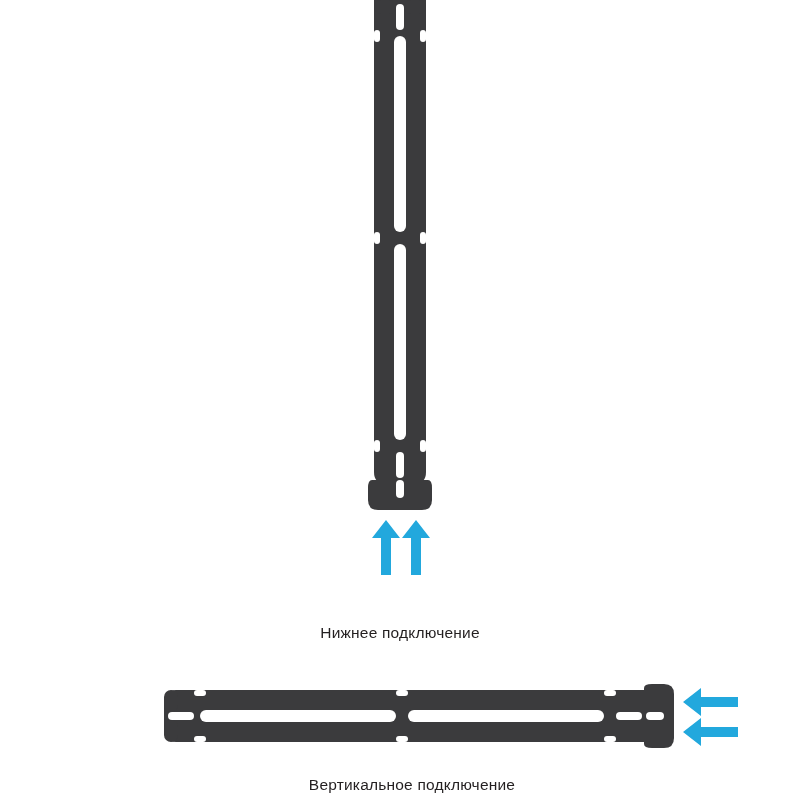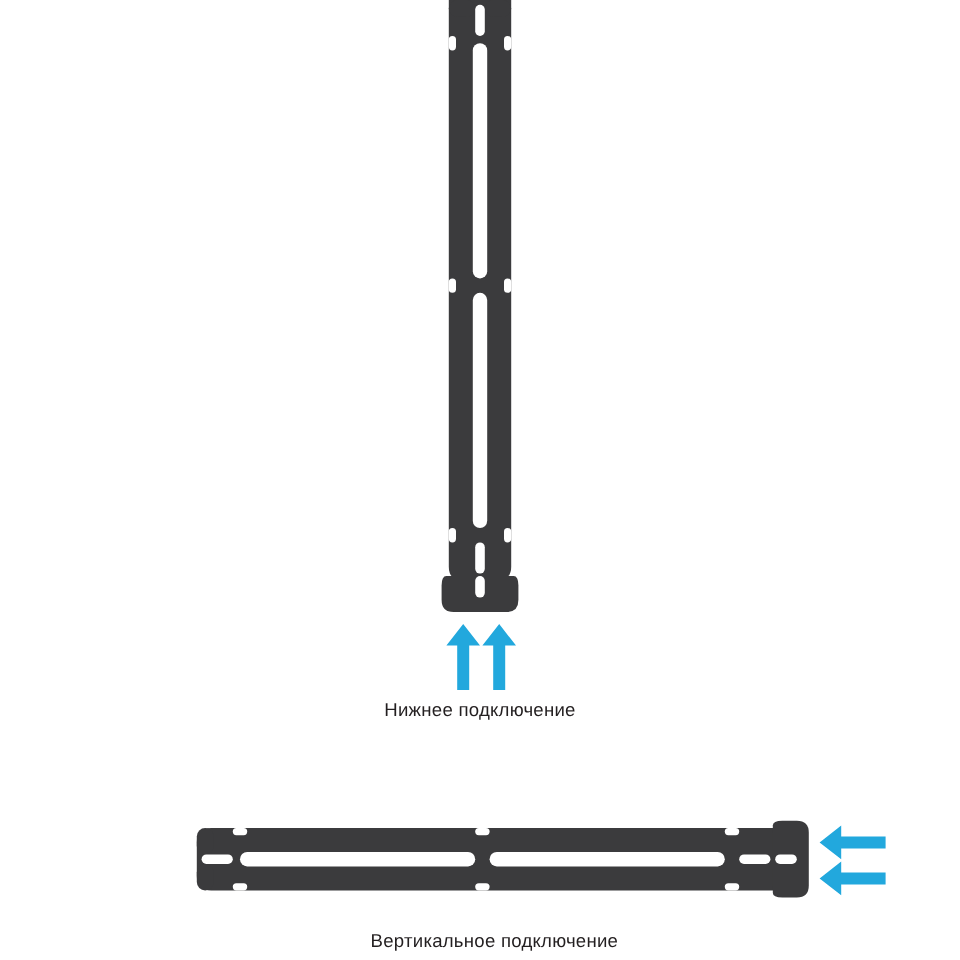--- a/index.html
+++ b/index.html
@@ -44,21 +44,21 @@
   .caption {
     position: absolute;
     width: 100%;
     text-align: center;
     font-size: 15.5px;
     color: #231f20;
     letter-spacing: .2px;
   }
 
   #caption-bottom {
-    top: 584px;
+    top: 624px;
   }
 
   #caption-vertical {
     top: 136px;
   }
 
   svg { display: block; }
 </style>
 </head>
 <body>

